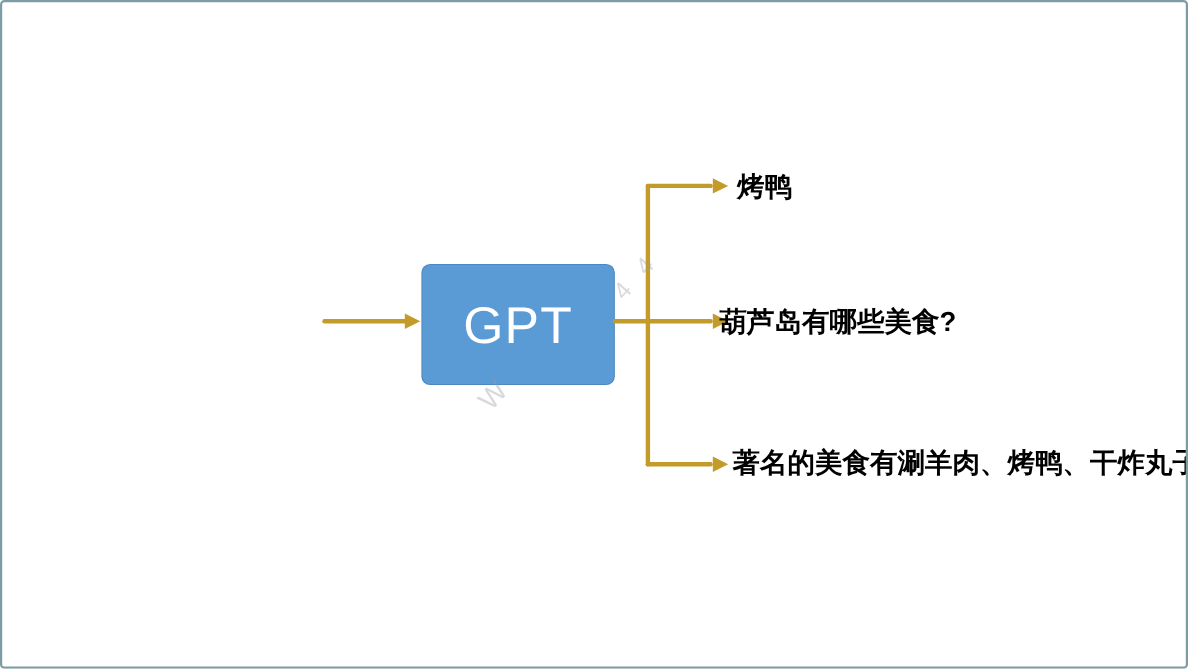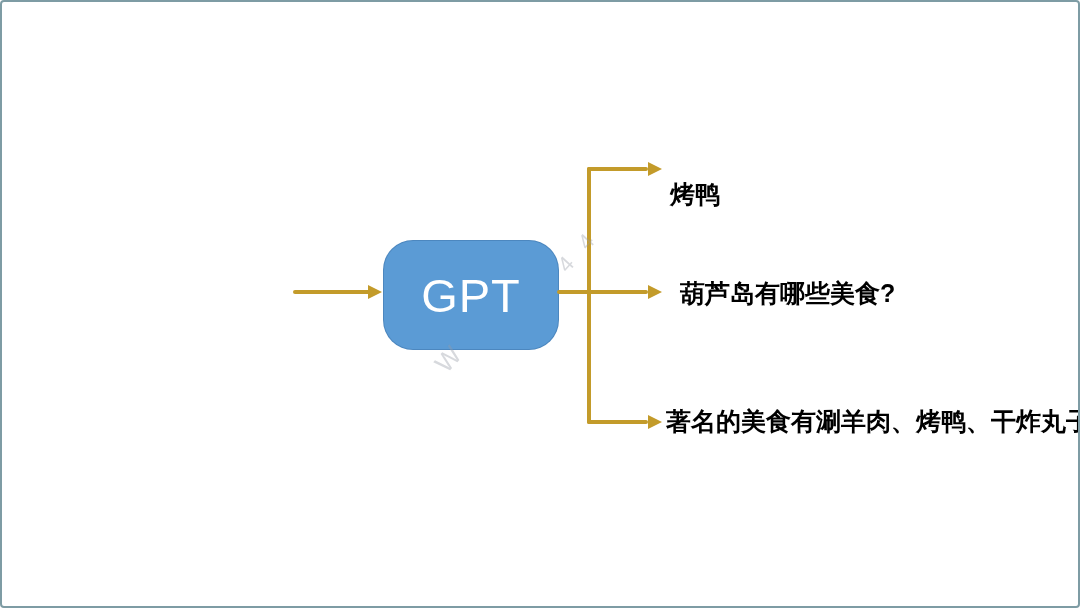--- a/index.html
+++ b/index.html
@@ -20,22 +20,22 @@
   }
   .label {
     position: absolute;
     color: var(--text-color, #000000);
     font-weight: 700;
     font-size: 25px;
     line-height: 30px;
     white-space: nowrap;
   }
   .input-label { left: 95px;  top: 275px; }
-  .out-label-1 { left: 668px; top: 153px; margin-top: 24px; }
-  .out-label-2 { left: 678px; top: 276px; }
+  .out-label-1 { left: 668px; top: 153px; }
+  .out-label-2 { left: 652px; top: 276px; }
   .out-label-3 { left: 664px; top: 404px; }
 
   .line {
     position: absolute;
     background: var(--arrow-color, #C39B2A);
   }
   .h-line { height: 4px; border-radius: 2px; }
   .v-line { width: 4px;  border-radius: 2px; }
 
   .input-line   { left: 291px; top: 288px; width: 77px; }
@@ -55,21 +55,21 @@
   .head-top    { left: 646px; top: 160px; }
   .head-mid    { left: 646px; top: 283px; }
   .head-bottom { left: 646px; top: 413px; }
 
   .gpt-box {
     position: absolute;
     left: 381px; top: 238px;
     width: 174px; height: 108px;
     background: var(--node-fill, #5B9BD5);
     border: 1px solid rgba(58, 110, 165, 0.45);
-    border-radius: 30px;
+    border-radius: 8px;
     display: flex;
     align-items: center;
     justify-content: center;
   }
   .gpt-box span {
     color: var(--node-text, #ffffff);
     font-size: 47px;
     font-weight: 400;
     letter-spacing: 1px;
     line-height: 1;

